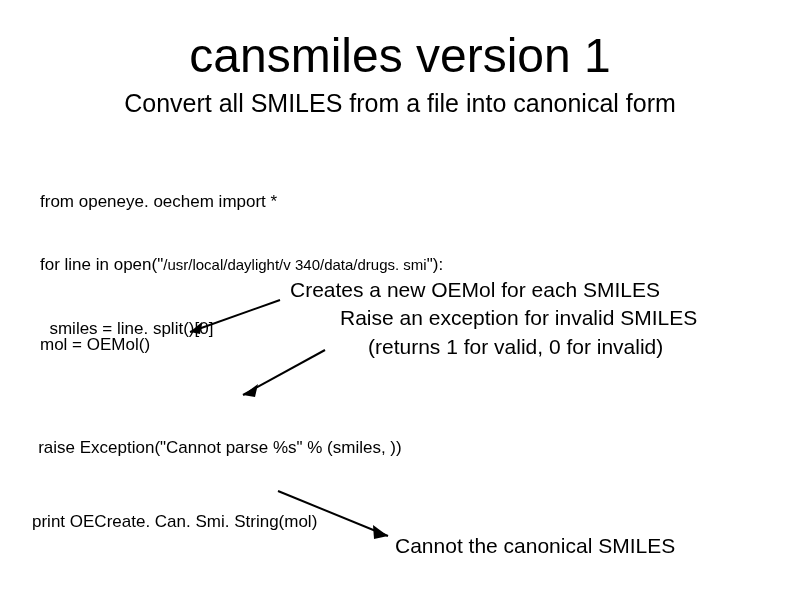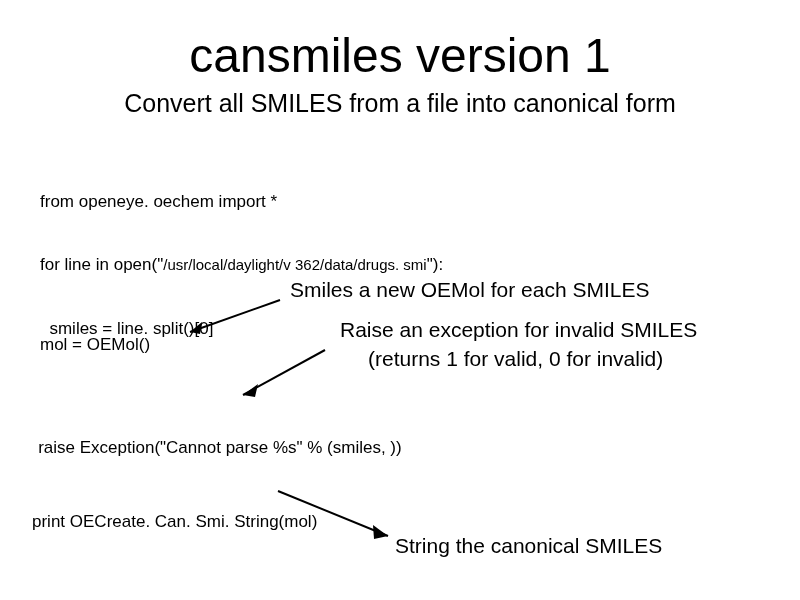--- a/index.html
+++ b/index.html
@@ -36,21 +36,21 @@
   .code-path {
     font-size: 15px;
   }
   .ann-group1 {
     position: absolute;
     left: 290px;
     top: 276px;
     font-size: 21px;
     line-height: 1.35;
   }
-  .ann-group1 .l2 { padding-left: 50px; margin-top: 12px; }
+  .ann-group1 .l2 { padding-left: 50px; }
   .ann-group1 .l3 { padding-left: 78px; }
   .mol-line {
     position: absolute;
     left: 40px;
     top: 335px;
     font-size: 17px;
   }
   .ann-final {
     position: absolute;
     left: 395px;
@@ -79,41 +79,41 @@
   }
 </style>
 </head>
 <body>
 
 <div class="title">cansmiles version 1</div>
 <div class="subtitle">Convert all SMILES from a file into canonical form</div>
 
 <div class="code-block">
   <div>from openeye. oechem import *</div>
-  <div><span>for line in open("</span><span class="code-path">/usr/local/daylight/v 362/data/drugs. smi</span><span>"):</span></div>
+  <div><span>for line in open("</span><span class="code-path">/usr/local/daylight/v 340/data/drugs. smi</span><span>"):</span></div>
   <div>  smiles = line. split()[0]</div>
 </div>
 
 <div class="ann-group1">
-  <div>Smiles a new OEMol for each SMILES</div>
+  <div>Creates a new OEMol for each SMILES</div>
   <div class="l2">Raise an exception for invalid SMILES</div>
   <div class="l3">(returns 1 for valid, 0 for invalid)</div>
 </div>
 
 <div class="mol-line">mol = OEMol()</div>
 
 <div class="code2">
   <div>   raise Exception("Cannot parse %s" % (smiles, ))</div>
 </div>
 
 <div class="code3">
   <div>print OECreate. Can. Smi. String(mol)</div>
 </div>
 
-<div class="ann-final">String the canonical SMILES</div>
+<div class="ann-final">Cannot the canonical SMILES</div>
 
 <svg class="arrow" style="left:180px; top:300px;" width="110" height="40">
   <line x1="100" y1="0" x2="10" y2="32" stroke="#000" stroke-width="2"></line>
   <polygon points="10,32 22,22 20,34" fill="#000"></polygon>
 </svg>
 
 <svg class="arrow" style="left:235px; top:350px;" width="100" height="55">
   <line x1="90" y1="0" x2="8" y2="45" stroke="#000" stroke-width="2"></line>
   <polygon points="8,45 23,34 20,47" fill="#000"></polygon>
 </svg>

